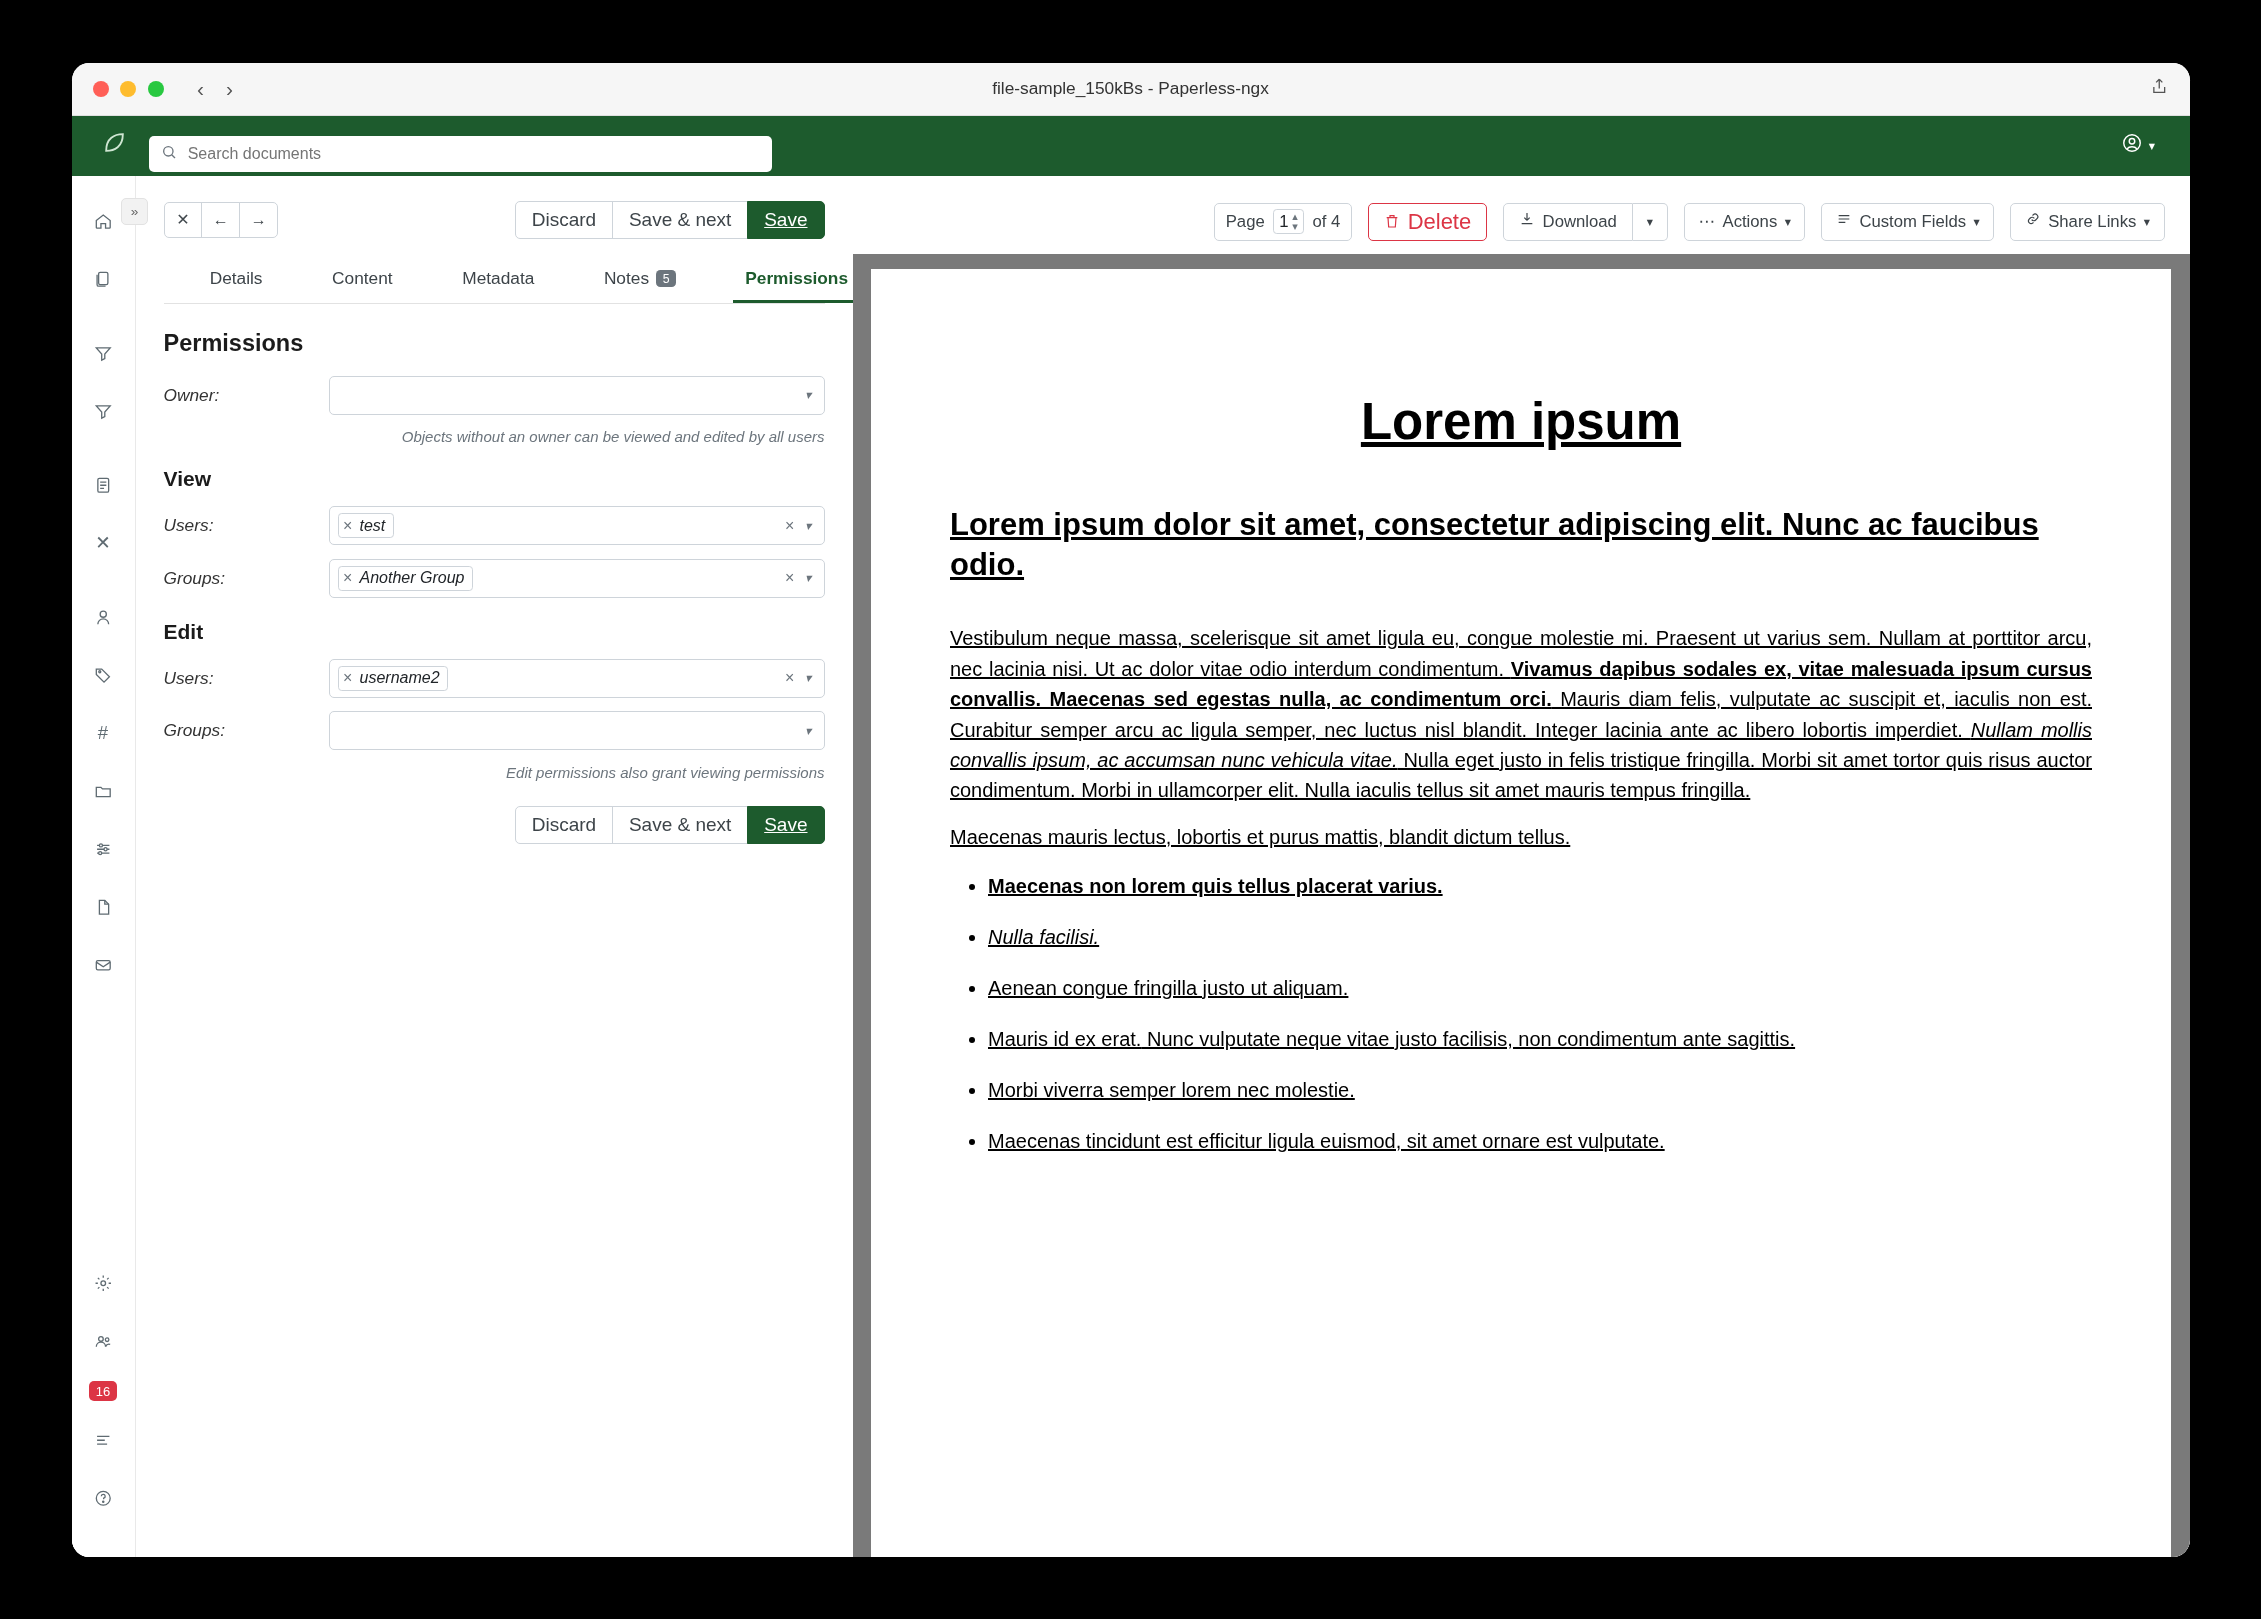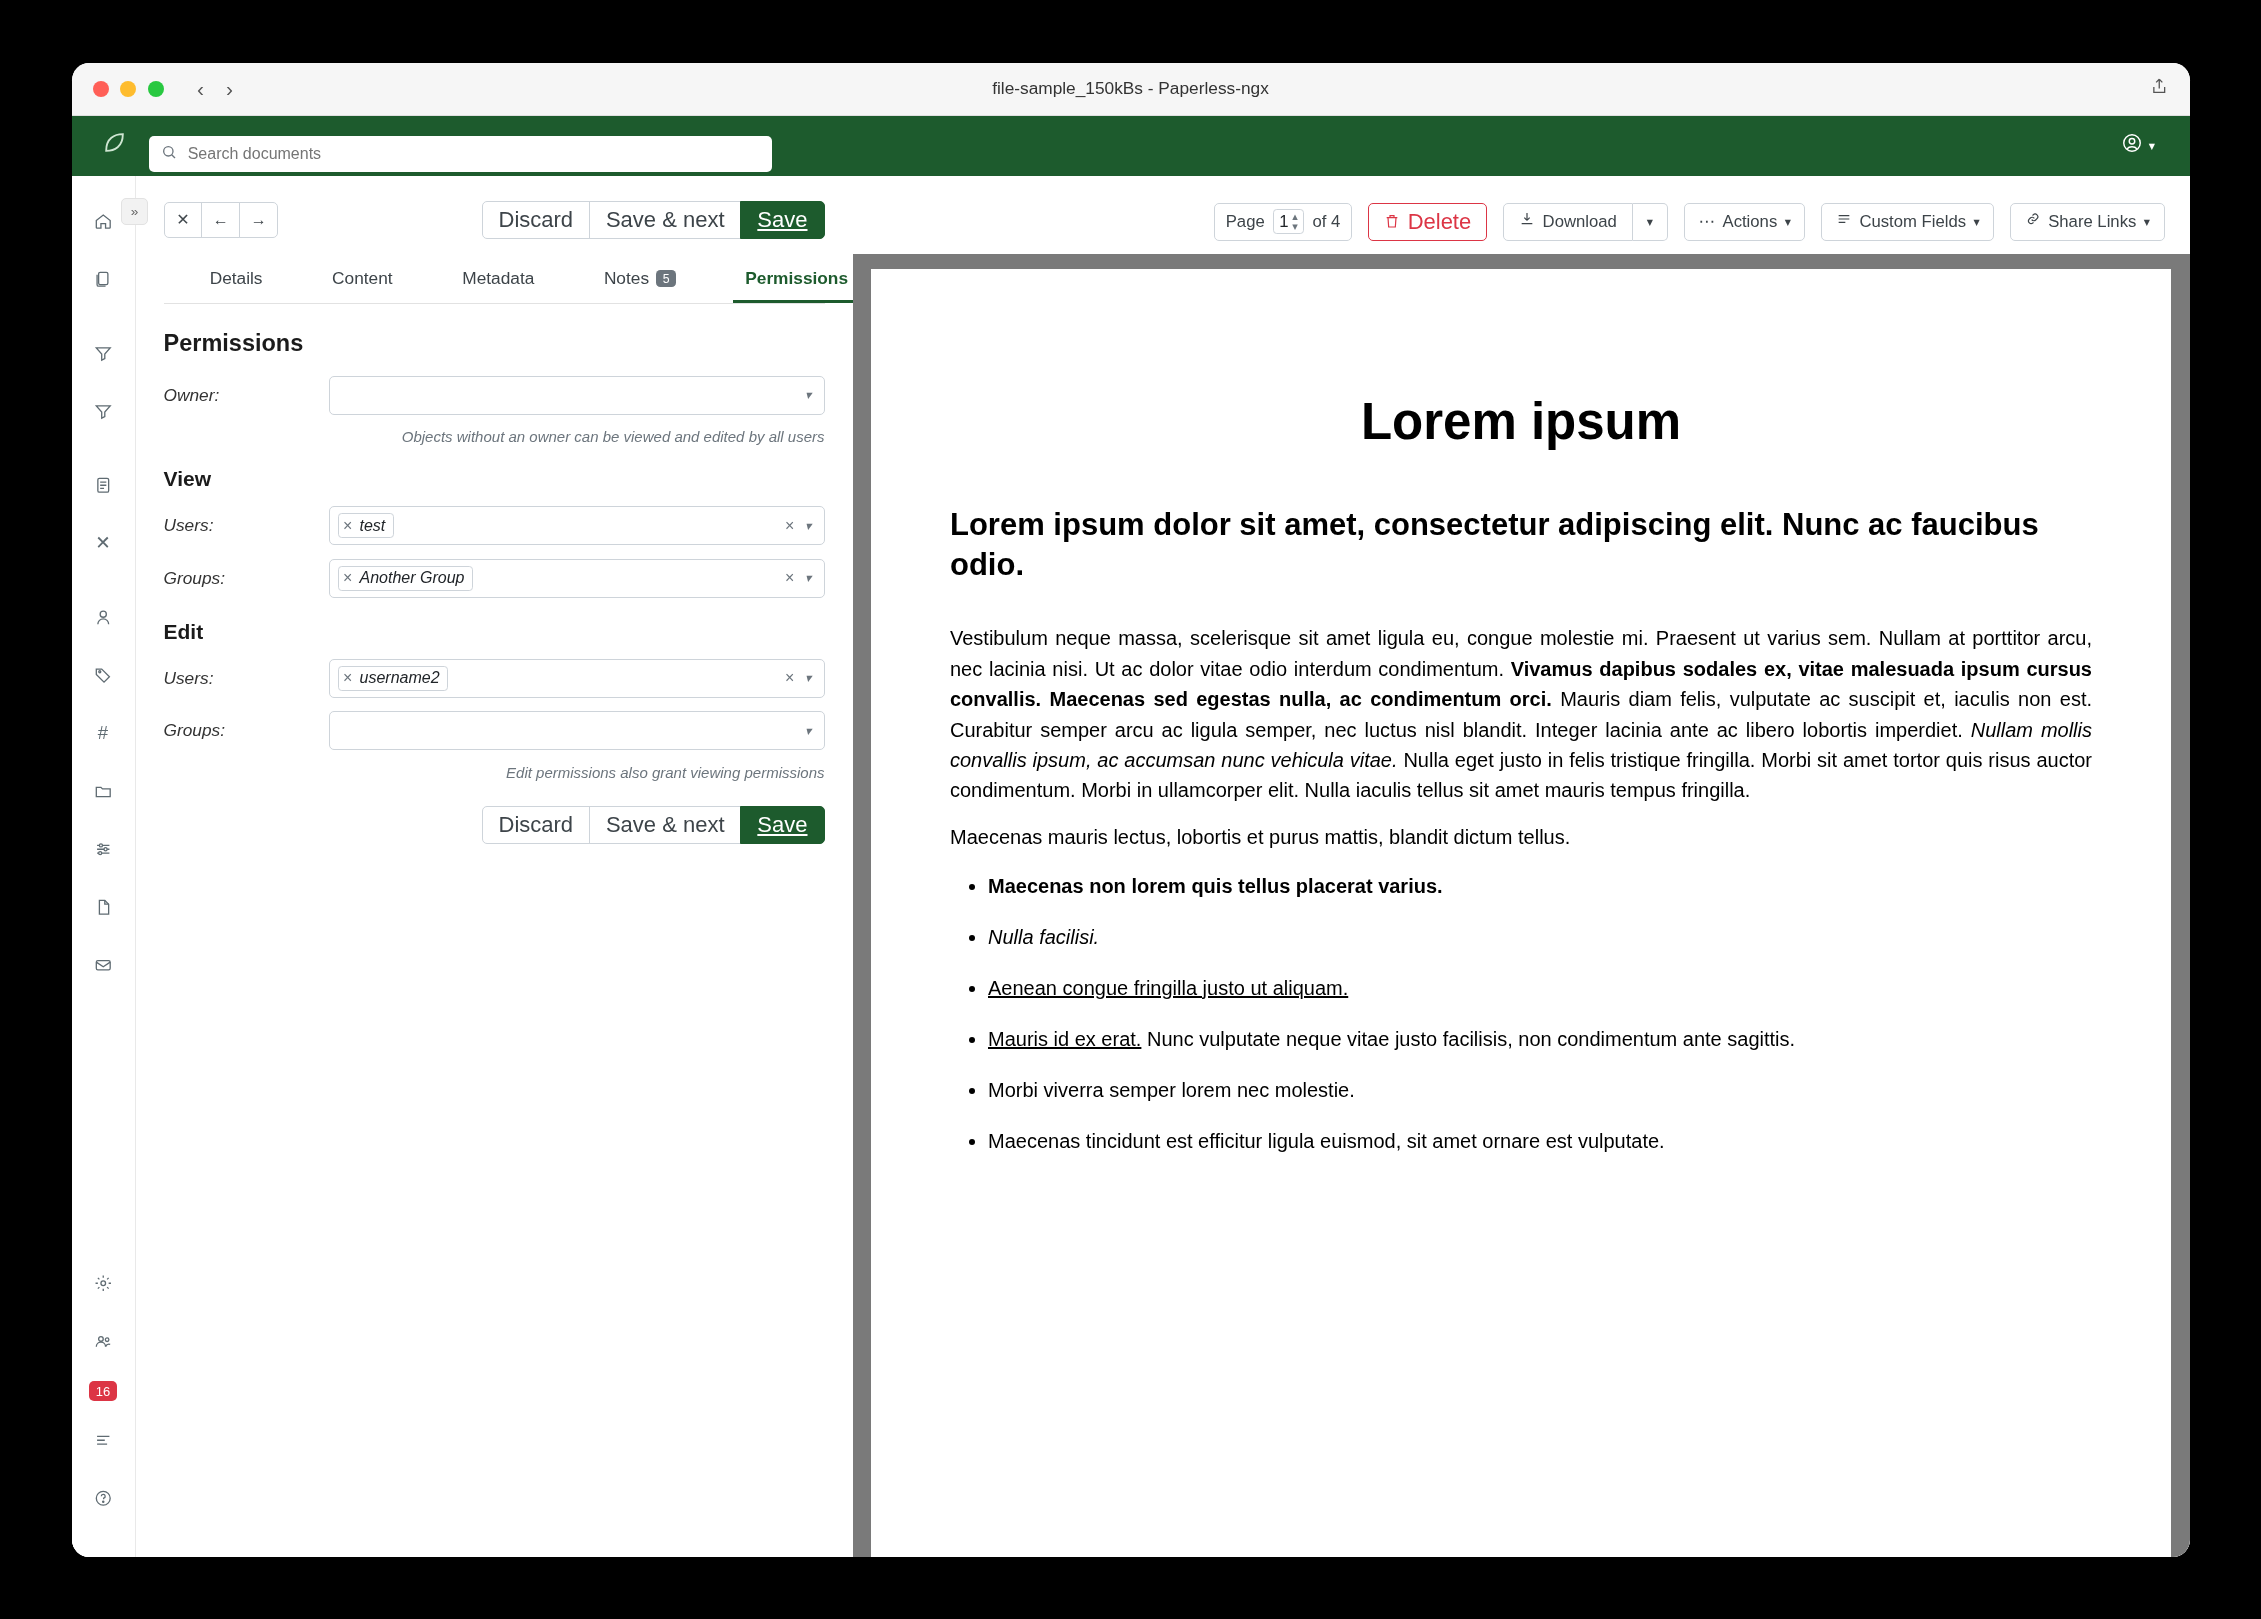--- a/index.html
+++ b/index.html
@@ -145,21 +145,21 @@
     color: #41484d; font-size: 16px;
     margin-left: -1.2px;
   }
   .sq-btn:first-child { margin-left: 0; border-radius: 5px 0 0 5px; }
   .sq-btn:last-child { border-radius: 0 5px 5px 0; }
 
   .action-row { margin-left: auto; display: flex; }
   .btn {
     height: 38px;
     display: flex; align-items: center; justify-content: center;
-    font-size: 22px;
+    font-size: 19px;
     border: 1.2px solid #ced4da;
     background: #fff; color: #3d4449;
     padding: 0 16px;
     margin-left: -1.2px;
   }
   .btn.first { border-radius: 5px 0 0 5px; margin-left: 0; }
   .btn.last { border-radius: 0 5px 5px 0; }
   .btn.primary {
     background: #1d5b2d; border-color: #1d5b2d; color: #fff; font-weight: 400; text-decoration: underline;
   }
@@ -230,20 +230,21 @@
     background: #7a7a7a;
     padding: 15px 18.5px 0 18.5px;
     min-width: 0;
     overflow: hidden;
   }
   .page {
     background: #fff;
     height: 100%;
     padding: 74px 79px 0 79px;
     overflow: hidden;
+    text-decoration: underline;
   }
   .page h1 {
     font-size: 51px; text-align: center; margin: 49px 0 54px 0; font-weight: 700; color: #000;
   }
   .page h2 {
     font-size: 31px; margin: 0 0 39px 0; font-weight: 700; color: #000; line-height: 1.28;
   }
   .page p {
     font-size: 20px; line-height: 1.52; color: #000; margin: 0 0 16px 0;
     text-align: justify;

